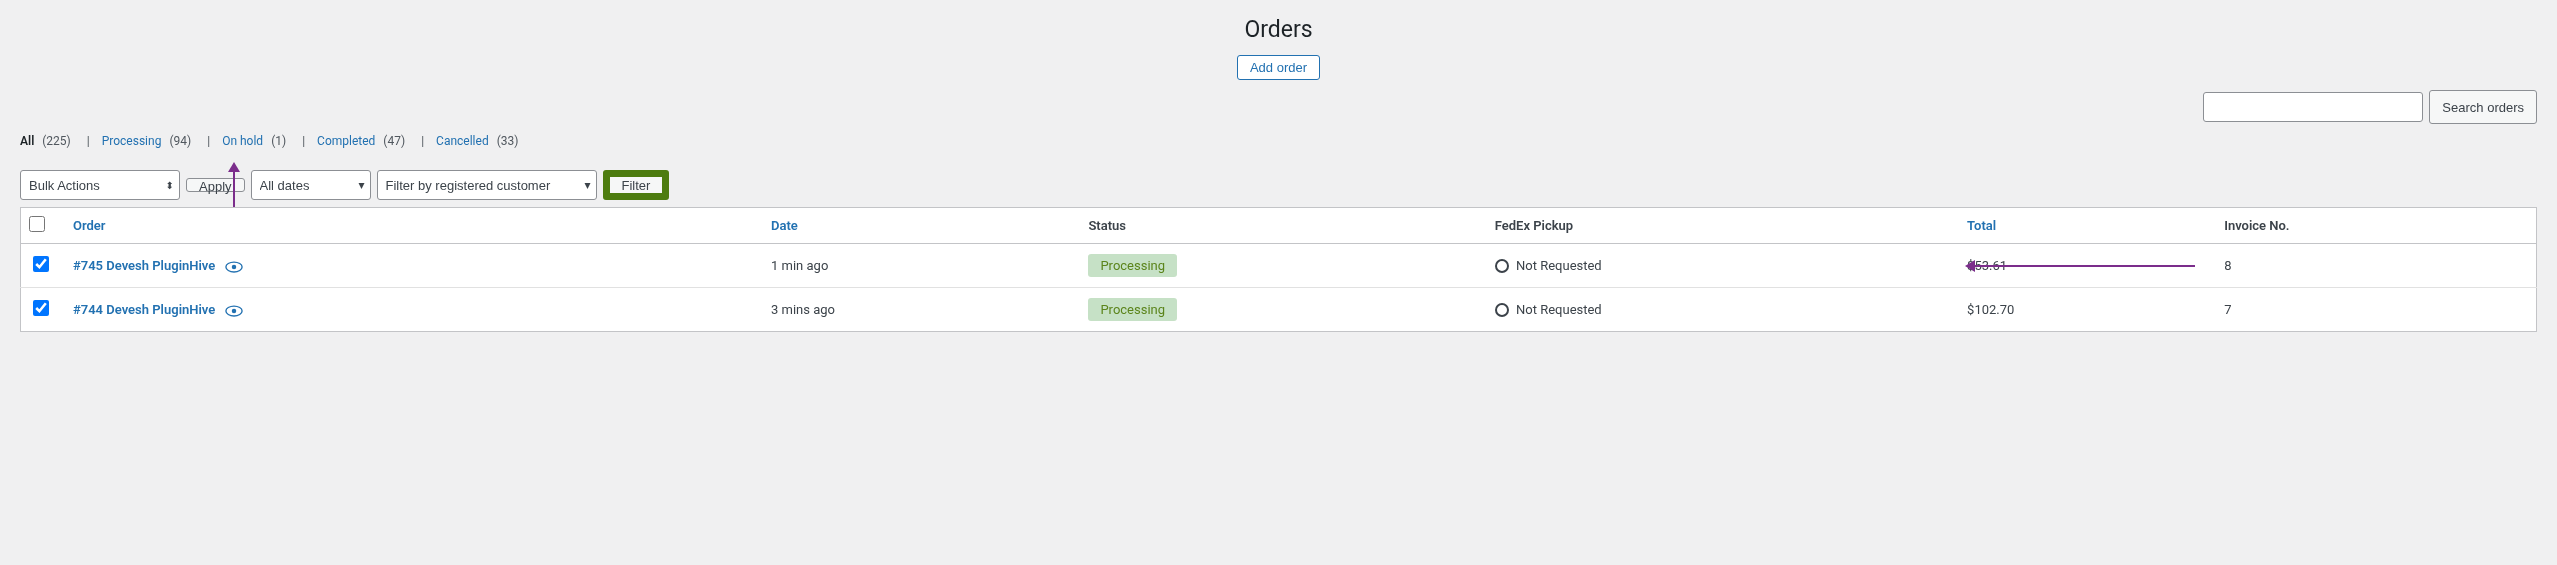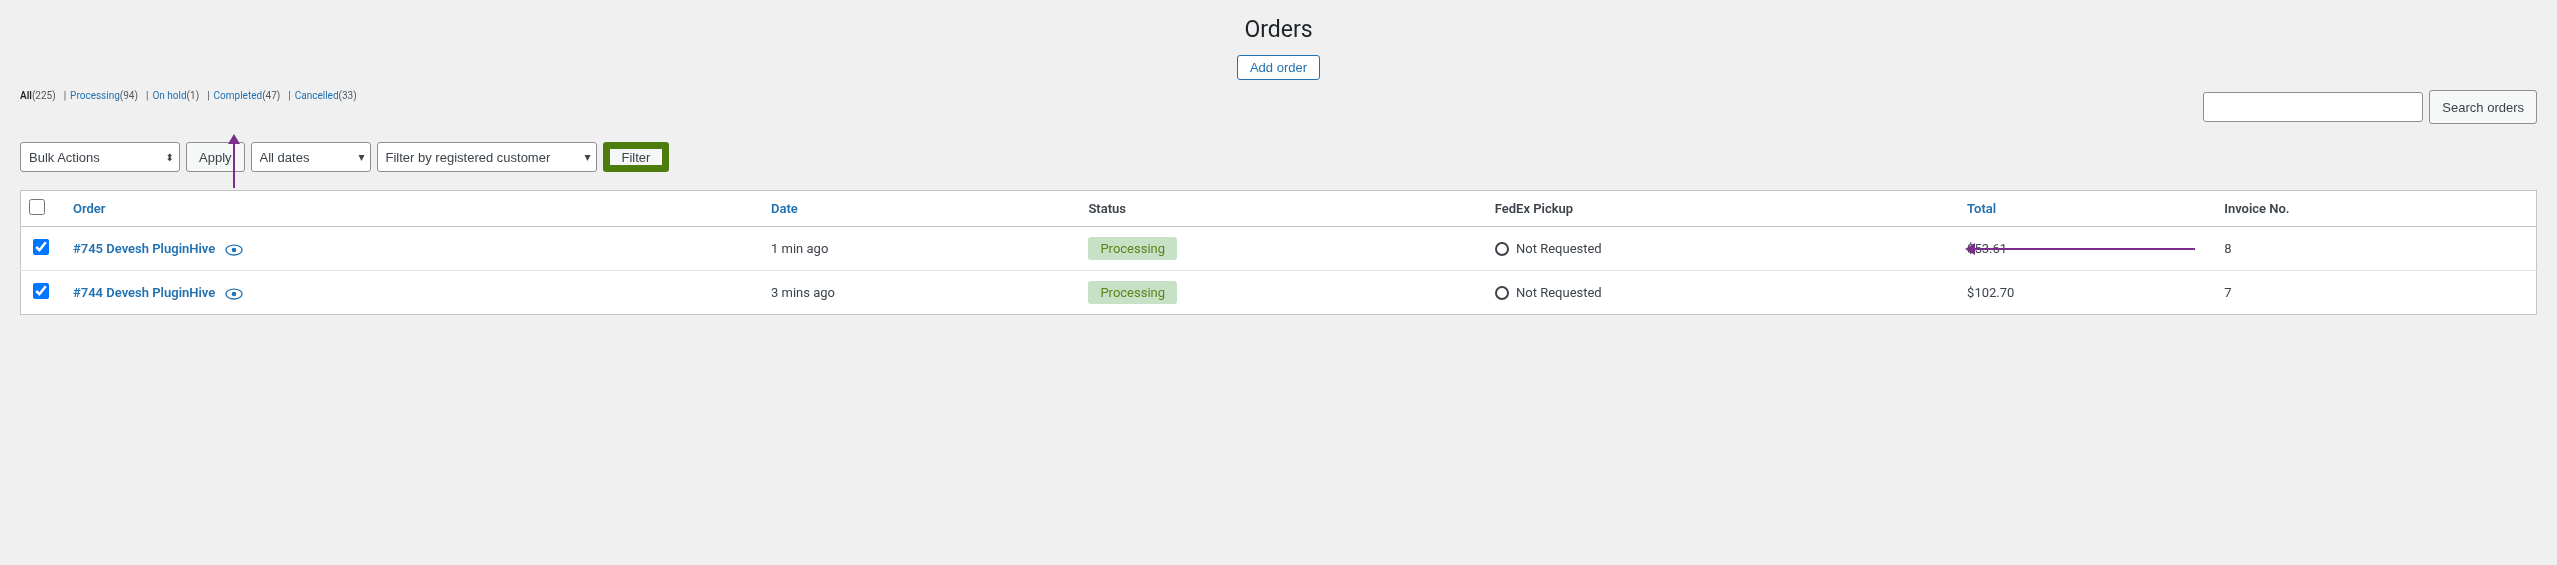--- a/index.html
+++ b/index.html
@@ -29,45 +29,46 @@
       border: 1px solid #2271b1;
       background: #fff;
       color: #2271b1;
       padding: 4px 12px;
       font-size: 13px;
       border-radius: 3px;
       cursor: pointer;
     }
     .subsubsub {
       display: flex;
-      gap: 0;
+      gap: 8px;
       margin-bottom: 12px;
-      font-size: 10px;
+      font-size: 12px;
       flex-wrap: wrap;
+      margin-top: 44px;
     }
     .subsubsub span {
       margin-right: 4px;
       color: #50575e;
     }
     .subsubsub a {
       color: #2271b1;
       text-decoration: none;
     }
     .subsubsub a.current {
       color: #1d2327;
       font-weight: 600;
     }
     .subsubsub .sep {
       margin: 0 4px;
       color: #50575e;
     }
     .tablenav-top {
       display: flex;
       justify-content: space-between;
-      margin-bottom: 12px;
+      margin-bottom: 1px;
       padding: 6px 0;
     }
     .tablenav-left {
       display: flex;
       align-items: center;
       gap: 6px;
     }
     .tablenav-right {
       display: flex;
       align-items: center;
@@ -98,21 +99,21 @@
       transform: translateY(-50%);
       pointer-events: none;
       font-size: 10px;
       color: #3c434a;
     }
     .select-wrapper.arrow-down::after {
       content: '▾';
       font-size: 12px;
     }
     .btn-apply {
-      height: 30px;
+      height: 14px;
       padding: 0 12px;
       border: 1px solid #8c8f94;
       border-radius: 3px;
       background: #f6f7f7;
       font-size: 13px;
       color: #3c434a;
       cursor: pointer;
     }
     .btn-filter {
       height: 30px;

